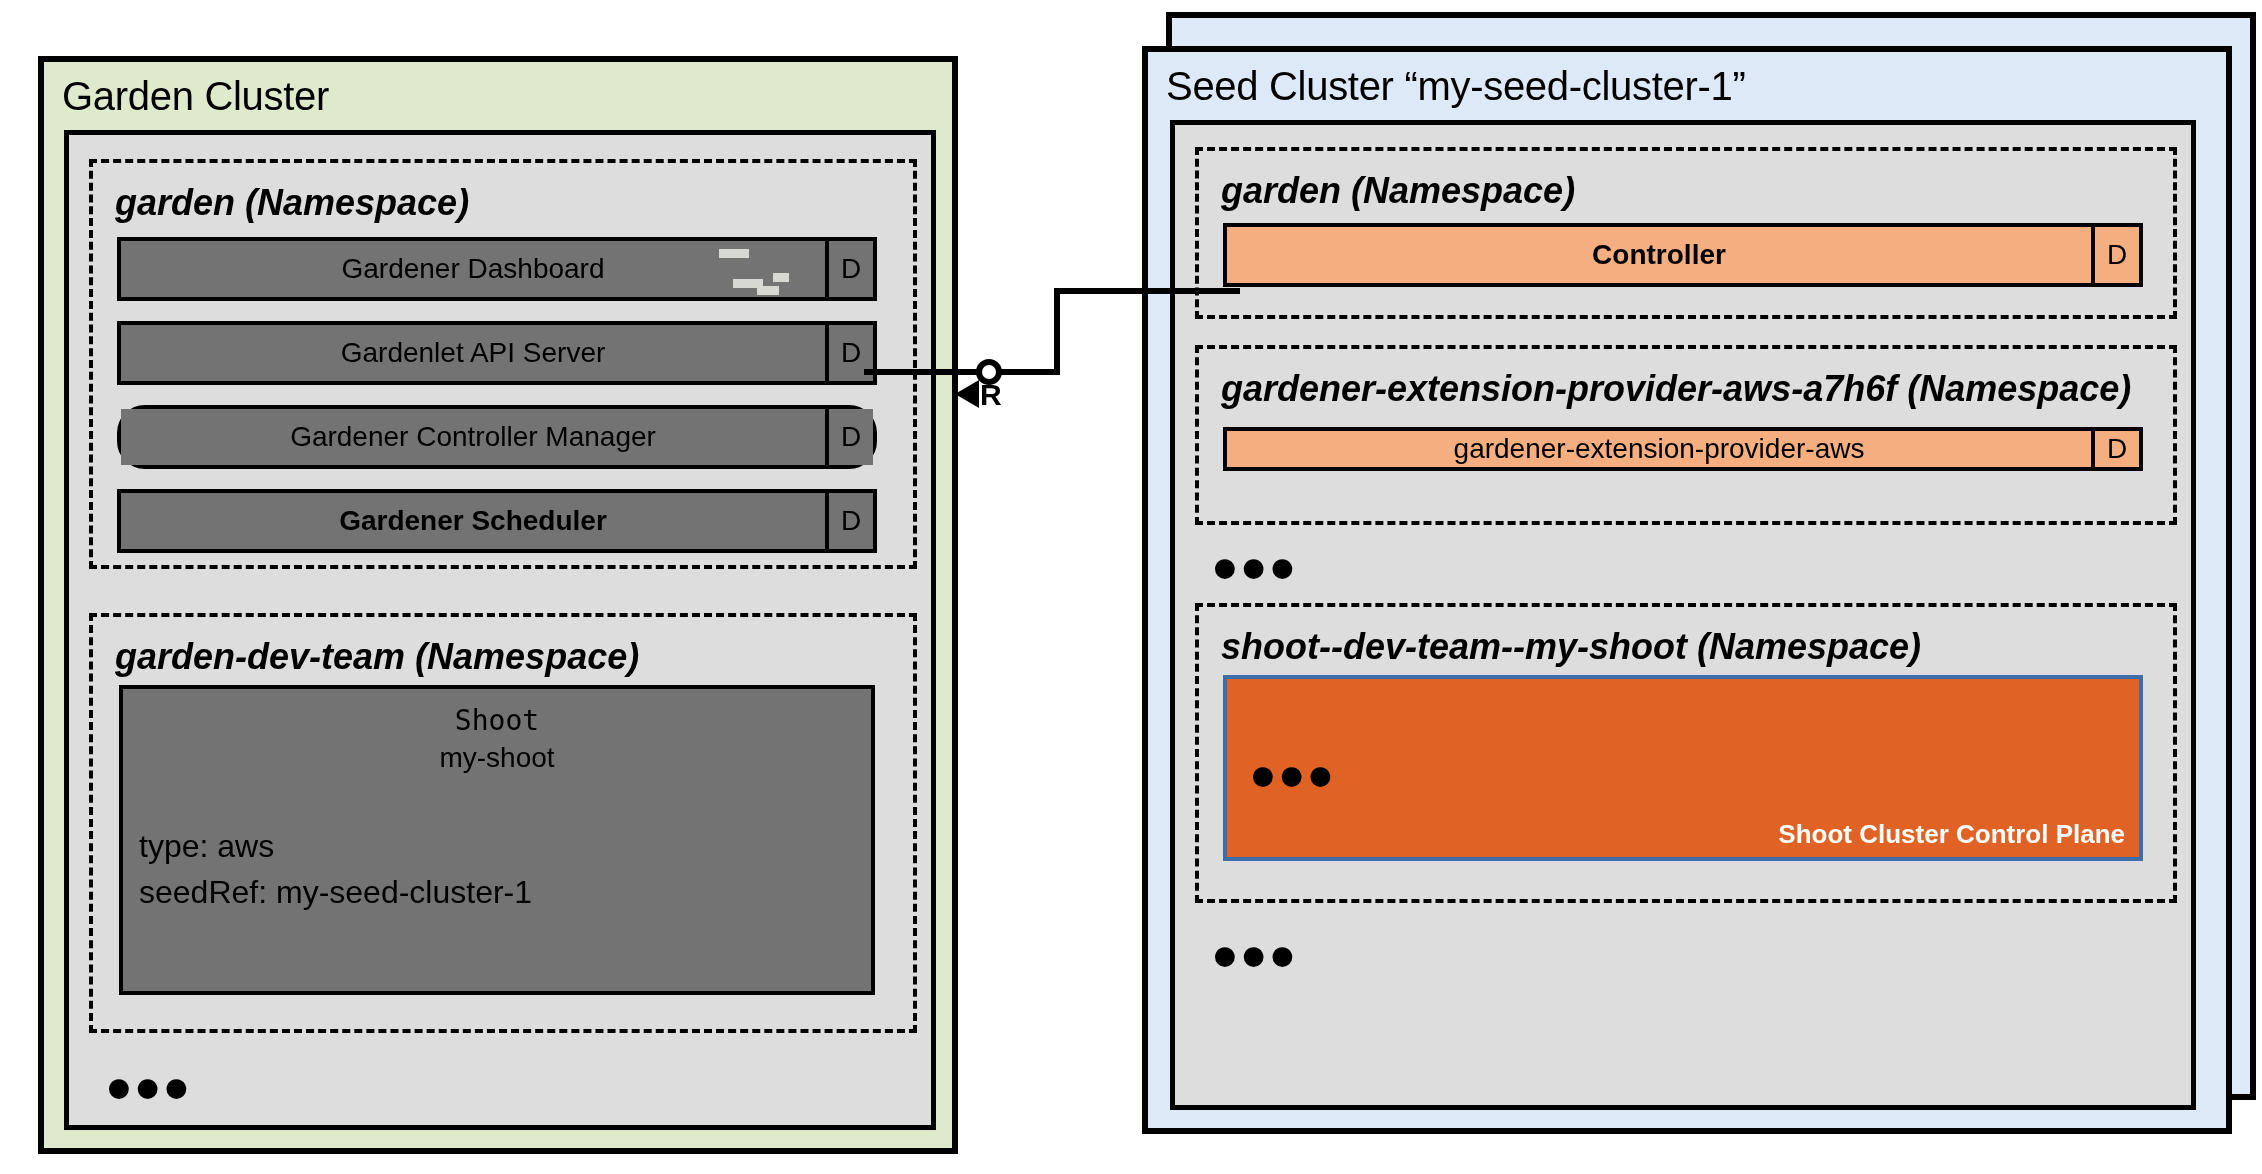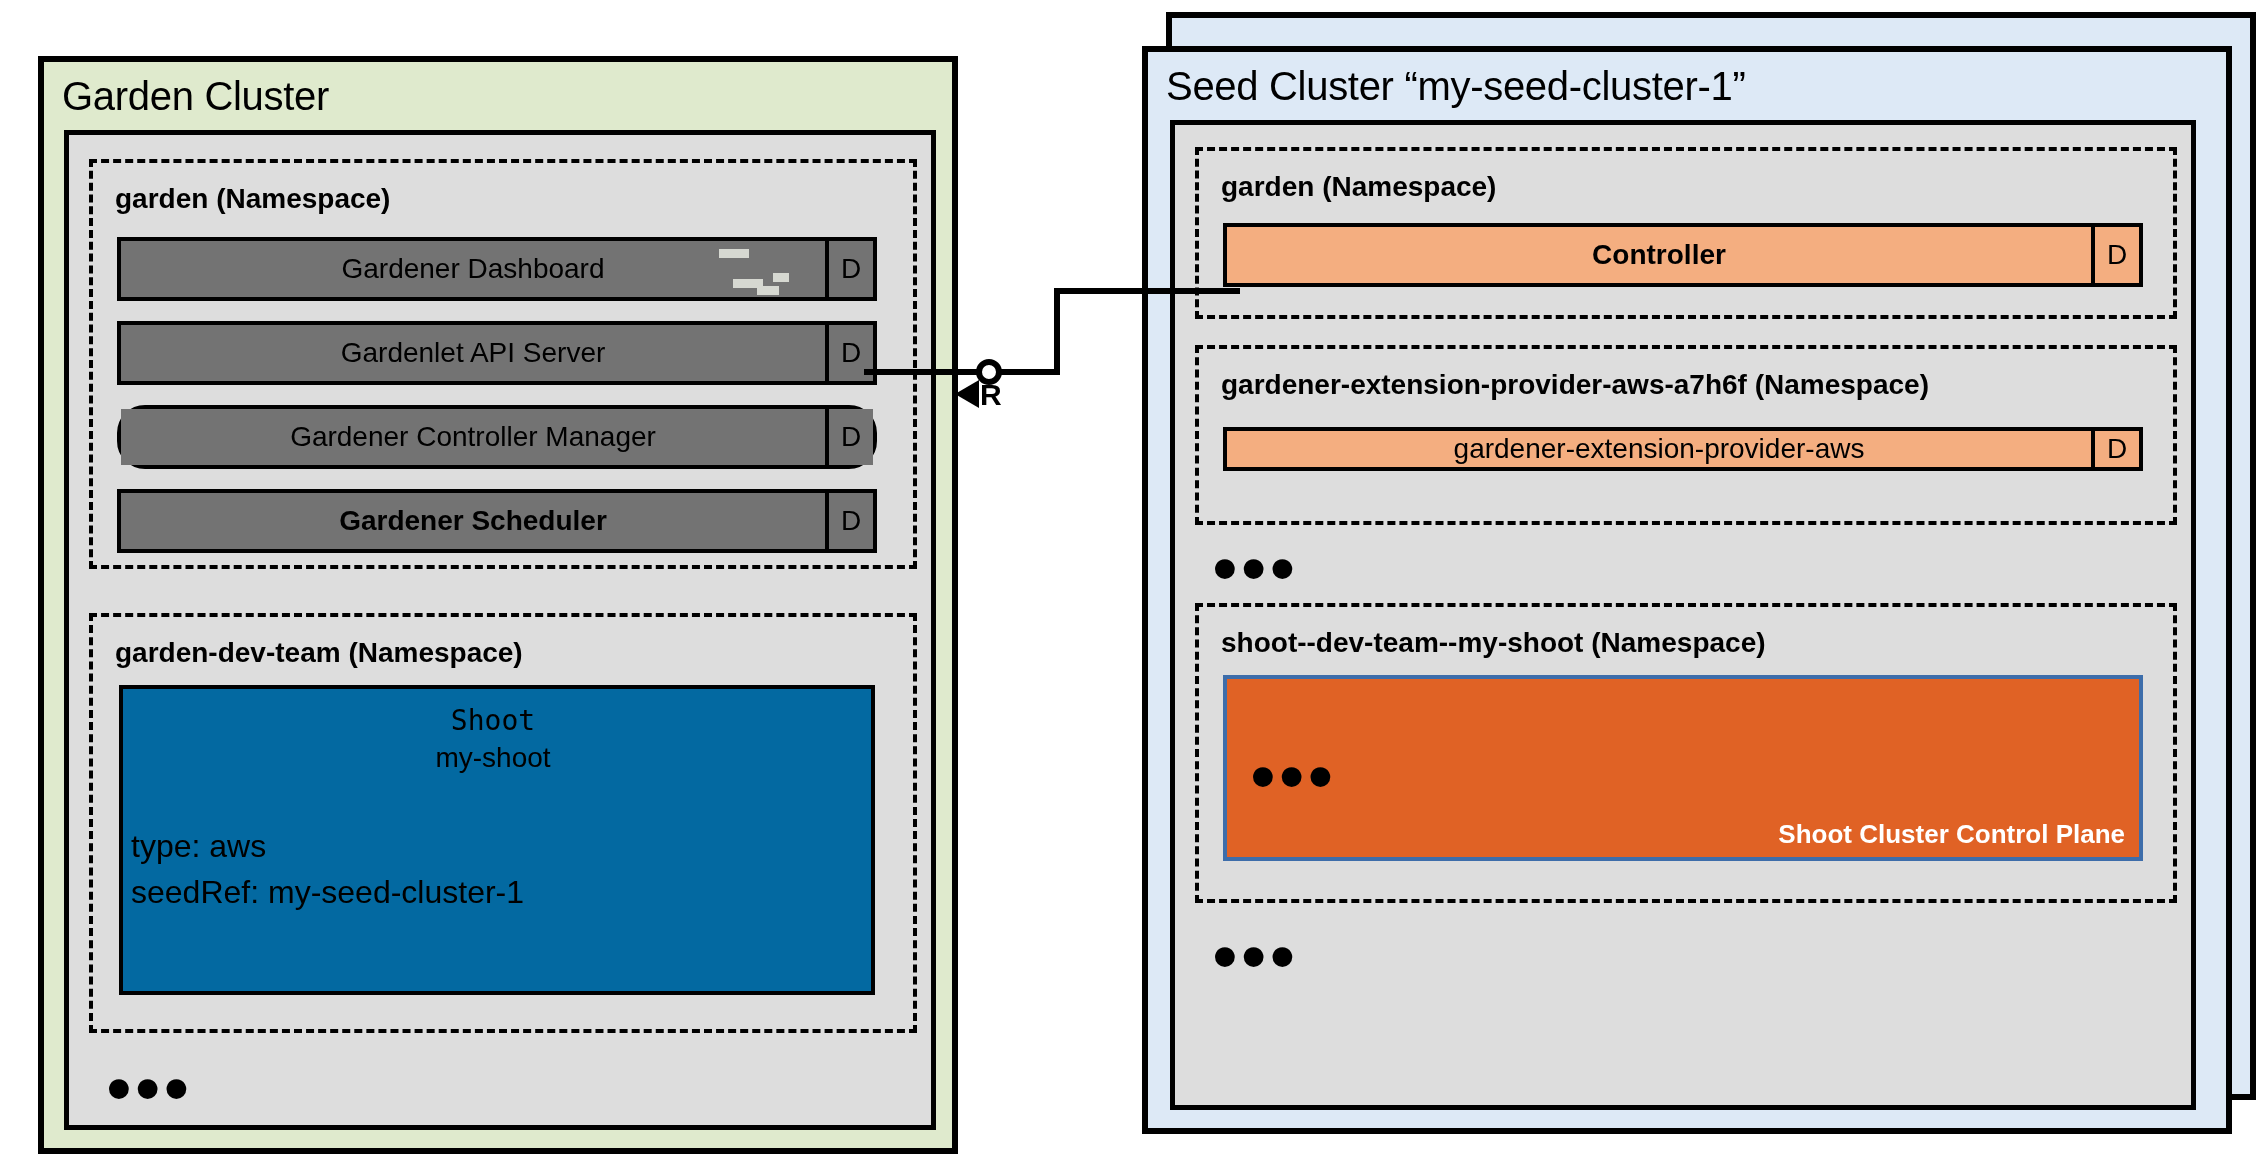--- a/index.html
+++ b/index.html
@@ -44,24 +44,25 @@
 
   
   .namespace {
     position: absolute;
     border: 4px dashed #000000;
     box-sizing: border-box;
     background: transparent;
   }
   .namespace-title {
     position: absolute;
-    font-size: 28px;
+    font-size: 36px;
     font-weight: 700;
     white-space: nowrap;
     line-height: 1;
+    font-style: italic;
   }
 
   
   .component {
     position: absolute;
     display: flex;
     box-sizing: border-box;
     border: 4px solid #000000;
   }
   .component-body {
@@ -87,24 +88,24 @@
   }
   .comp-green .component-body,
   .comp-green .component-badge { background: #737373; }
   .comp-orange .component-body,
   .comp-orange .component-badge { background: #f4ae80; }
   .bold { font-weight: 700; }
 
   
   .shoot-box {
     position: absolute;
-    background: #0369a1;
+    background: #737373;
     border: 4px solid #000000;
     box-sizing: border-box;
-    padding: 14px 16px 10px 8px;
+    padding: 14px 16px 10px 16px;
   }
   .shoot-kind {
     text-align: center;
     font-family: "DejaVu Sans Mono", "Liberation Mono", monospace;
     font-size: 28px;
     line-height: 1.25;
   }
   .shoot-name {
     text-align: center;
     font-family: "Liberation Sans", sans-serif;

